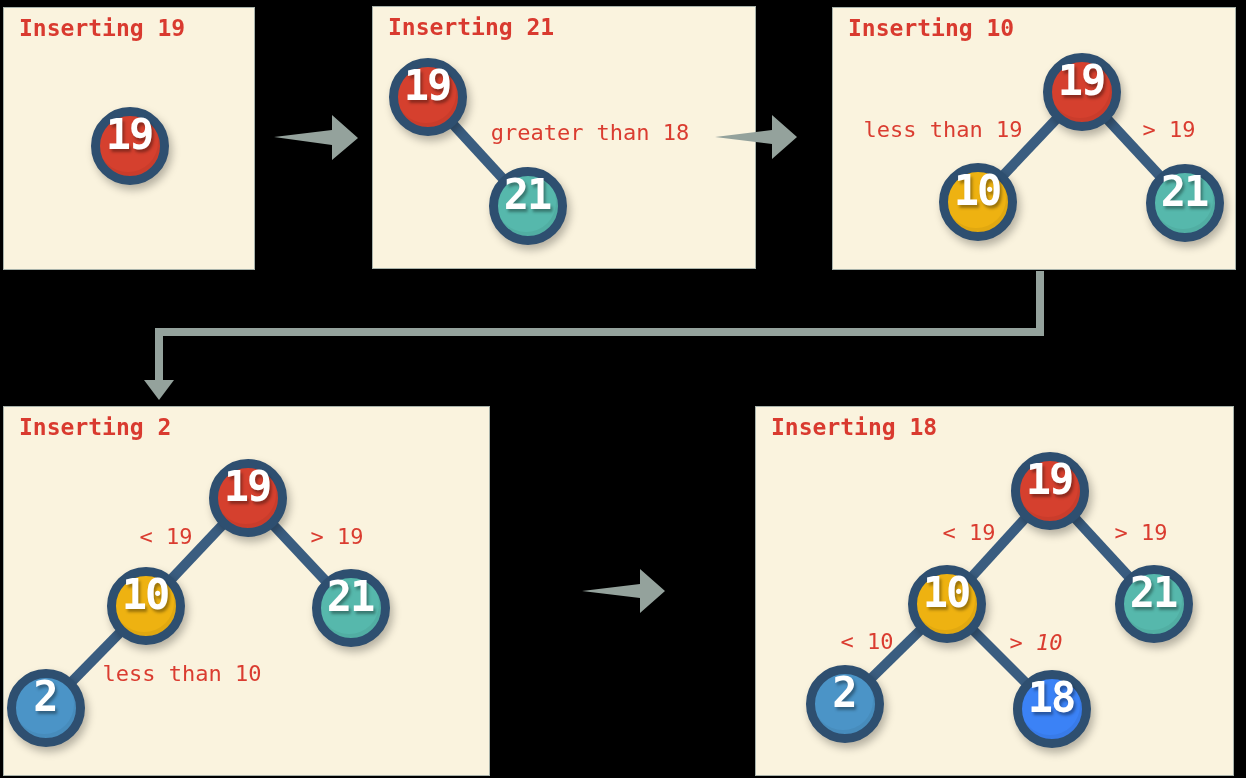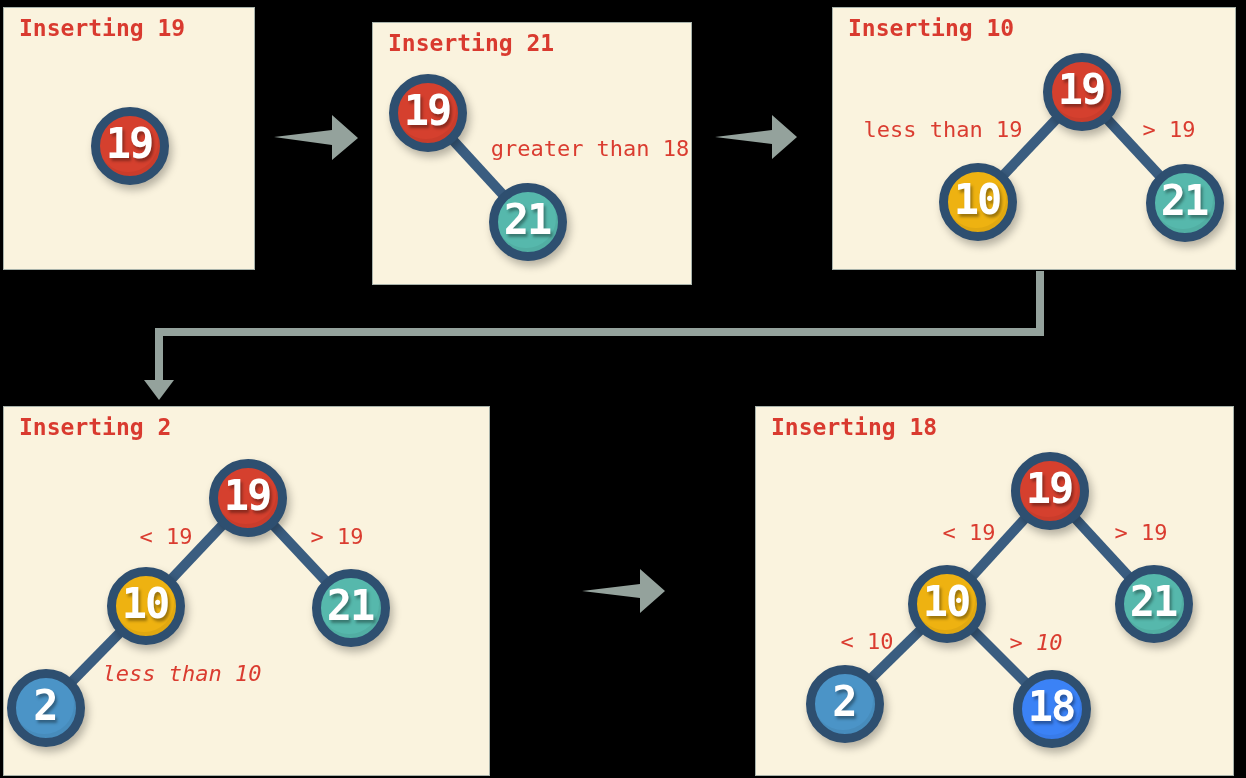--- a/index.html
+++ b/index.html
@@ -19,21 +19,21 @@
   }
   .title{
     position:absolute;left:15px;top:7px;margin:0;
     font-size:23px;font-weight:bold;color:var(--title-red);
     white-space:nowrap;letter-spacing:0;text-align:center;
   }
   .edges{position:absolute;left:0;top:0;width:100%;height:100%;}
   .node{
     position:absolute;width:60px;height:60px;border-radius:50%;
     border:9px solid var(--ring);
-    display:flex;align-items:center;justify-content:center;
+    display:flex;justify-content:center;
     box-shadow:3px 5px 9px rgba(0,0,0,.28), inset -2px -4px 0 rgba(0,0,0,.05);
   }
   .nv{
     font-size:42px;font-weight:bold;color:var(--node-text);
     letter-spacing:-2px;line-height:1;transform:translate(-1px,-2px);
     text-shadow:2px 3px 3px rgba(0,0,0,.35);
   }
   .elabel{
     position:absolute;transform:translate(-50%,-50%);
     font-size:22px;color:var(--label-red);white-space:nowrap;
@@ -48,21 +48,21 @@
 <div class="canvas">
 
   <section class="panel" style="left:3px;top:7px;width:252px;height:263px">
     <h2 class="title">Inserting 19</h2>
     <svg class="edges"></svg>
   <div class="node" style="left: 87px; top: 99px; background: rgb(213, 64, 46);">
         <span class="nv">19</span>
       </div>
     </section>
 
-  <section class="panel" style="left:372px;top:22px;width:320px;height:263px">
+  <section class="panel" style="left:372px;top:6px;width:384px;height:263px">
     <h2 class="title">Inserting 21</h2>
     <svg class="edges">
         <line x1="55" y1="90" x2="155" y2="199" stroke-width="10" style="stroke: var(--edge);"></line>
       </svg>
   <div class="node" style="left: 16px; top: 51px; background: rgb(213, 64, 46);">
         <span class="nv">19</span>
       </div>
       <div class="node" style="left: 116px; top: 160px; background: rgb(86, 184, 172);">
         <span class="nv">21</span>
       </div>
@@ -102,21 +102,21 @@
         <span class="nv">10</span>
       </div>
       <div class="node" style="left: 308px; top: 162px; background: rgb(86, 184, 172);">
         <span class="nv">21</span>
       </div>
       <div class="node" style="left: 3px; top: 262px; background: rgb(75, 148, 199);">
         <span class="nv">2</span>
       </div>
       <div class="elabel" style="left: 162px; top: 129px;">&lt; 19</div>
       <div class="elabel" style="left: 333px; top: 129px;">&gt; 19</div>
-      <div class="elabel" style="left: 178px; top: 266px; font-style: italic;">less than 10</div>
+      <div class="elabel" style="left: 178px; top: 266px;">less than 10</div>
     </section>
 
   <section class="panel" style="left:755px;top:406px;width:479px;height:370px">
     <h2 class="title">Inserting 18</h2>
     <svg class="edges">
         <line x1="294" y1="84" x2="191" y2="197" stroke-width="10" style="stroke: var(--edge);"></line>
         <line x1="294" y1="84" x2="398" y2="197" stroke-width="10" style="stroke: var(--edge);"></line>
         <line x1="191" y1="197" x2="89" y2="297" stroke-width="10" style="stroke: var(--edge);"></line>
         <line x1="191" y1="197" x2="296" y2="302" stroke-width="10" style="stroke: var(--edge);"></line>
       </svg>

